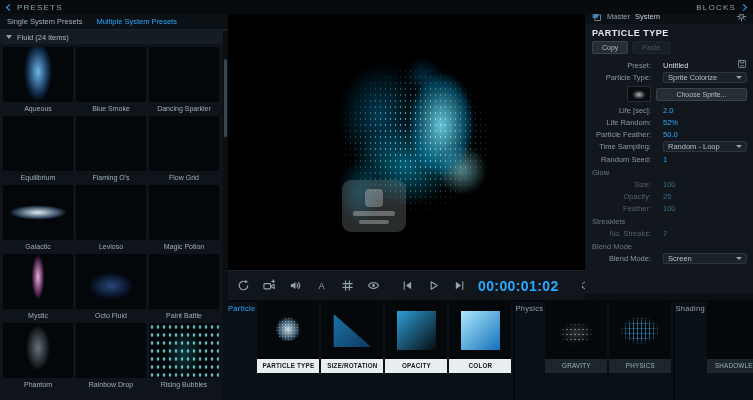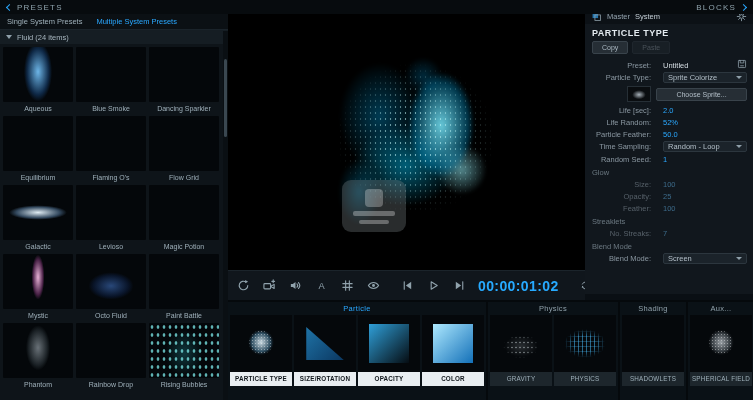--- a/index.html
+++ b/index.html
@@ -75,21 +75,21 @@
   .tbtn{width:15px;height:15px;display:flex;align-items:center;justify-content:center;cursor:default;flex:0 0 auto}
   .tbtn svg{width:13px;height:13px;overflow:visible}
   .tico{stroke:#90a2ac;stroke-width:1.2;fill:none;stroke-linecap:round;stroke-linejoin:round}
   .tfill{fill:#90a2ac;stroke:none}
   .time{color:#27aaff;font-size:14px;font-weight:bold;letter-spacing:.4px;}
   .loopdur{display:flex;align-items:center;gap:4px;color:#27aaff;font-size:8px;margin-left:10px;white-space:nowrap}
   .loopdur svg{width:11px;height:11px}
 
   
   .strip{position:absolute;left:228px;right:0;top:300px;bottom:0;background:#05090c;display:flex;gap:2px;padding-top:2px;z-index:25}
-  .bgroup{display:flex;flex-direction:column;background:#0a1116}
+  .bgroup{display:flex;flex-direction:row;background:#0a1116}
   .bgroup-hdr{height:13px;font-size:7.5px;color:#8fa0aa;display:flex;align-items:center;justify-content:center;letter-spacing:.3px}
   .bgroup-hdr.active{color:#2aa8ff}
   .btiles{display:flex;gap:2px;padding:0 2px}
   .btile{width:62px;cursor:default}
   .bimg{height:57px;background:#05080b;position:relative;overflow:hidden}
   .bcap{height:14px;font-size:6.3px;display:flex;align-items:center;justify-content:center;text-align:center;letter-spacing:.2px;line-height:1}
   .bcap.light{background:#e9eef1;color:#10161b;font-weight:bold}
   .bcap.dark{background:#1d262c;color:#9fb0ba}
 
   .b0{background:#05080b radial-gradient(20px 20px at 50% 48%,rgba(225,242,250,.9),rgba(90,150,185,.5) 46%,rgba(30,60,80,.25) 58%,transparent 64%)}

